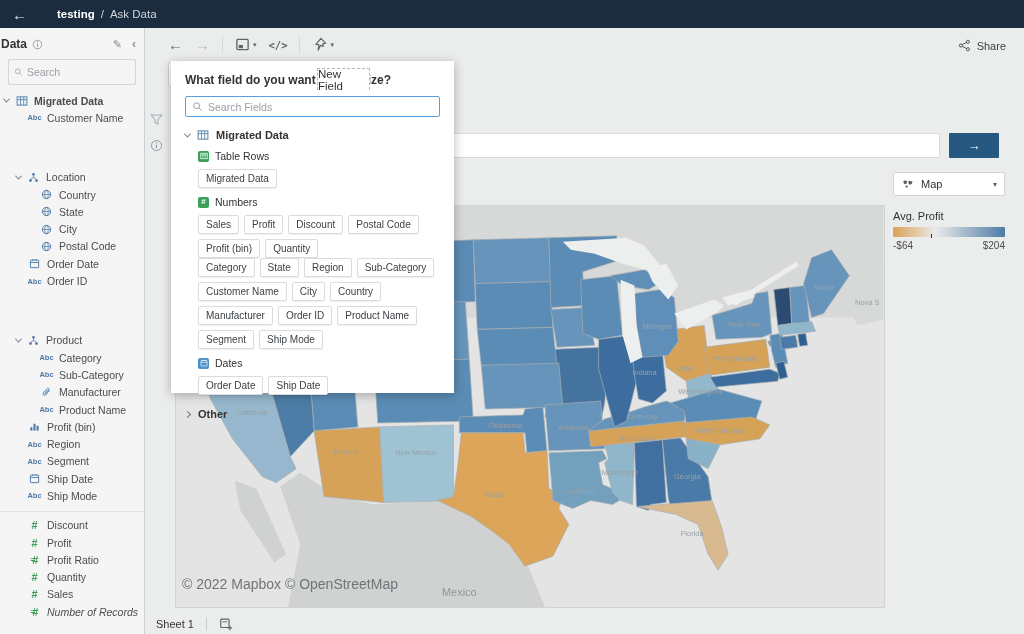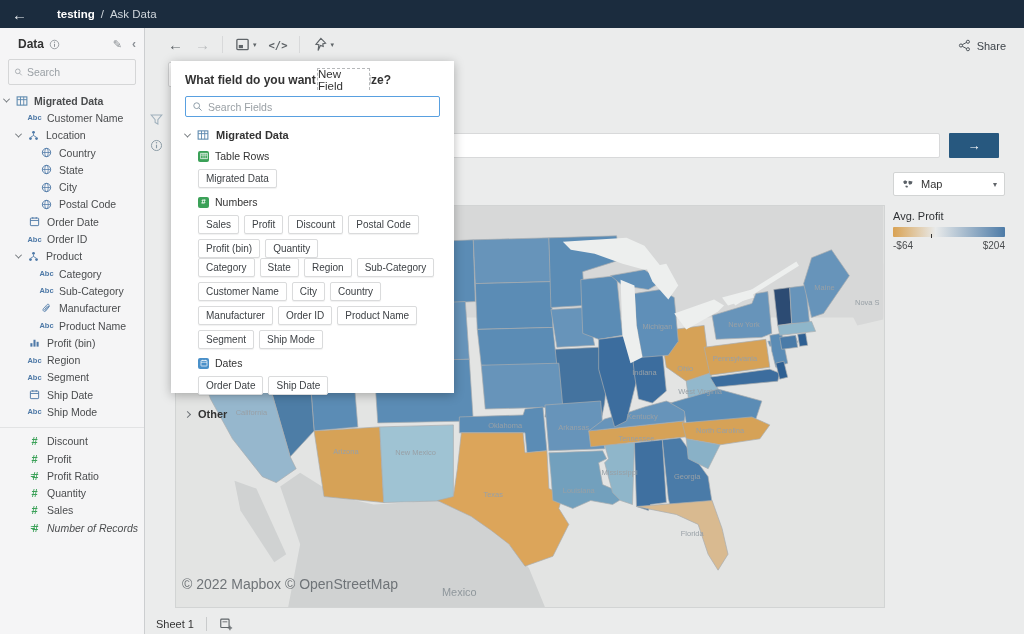--- a/index.html
+++ b/index.html
@@ -9,35 +9,35 @@
   
   .topnav { position:absolute; top:0; left:0; width:1024px; height:28px;
     background:#1b2c3e; display:flex; align-items:center; gap:10px; padding:0 12px; z-index:30; }
   .topnav .backarrow { color:#e8ecef; font-size:15px; line-height:1; cursor:pointer; }
   .crumb { font-size:11.5px; color:#cfd6dc; display:flex; gap:6px; align-items:center;margin-left:20px; }
   .crumb .proj { color:#ffffff; font-weight:bold; }
 
   
   .sidebar { position:absolute; top:28px; left:0; width:145px; height:606px;
     background:#f5f5f6; border-right:1px solid #ccced0; z-index:5; }
-  .sb-head { display:flex; align-items:center; padding:9px 8px 4px 18px; }
+  .sb-head { display:flex; align-items:center; padding:9px 8px 4px 1px; }
   .sb-title { font-size:12px; font-weight:bold; color:#333; }
   .sb-head .info { margin-left:5px; }
   .sb-head .spacer { flex:1; }
   .sb-head .pencil { color:#8a8f94; font-size:11px; margin-right:10px; }
   .sb-head .collapse { color:#8a8f94; font-size:12px; font-weight:bold; }
   .sb-search { margin:4px 8px 7px 8px; height:26px; border:1px solid #d5d6d7; border-radius:2px;
     background:#f5f5f6; display:flex; align-items:center; padding:0 5px; gap:4px; }
   .sb-search input { border:none; outline:none; background:transparent; width:100%;
     font-size:10.5px; color:#555; font-family:"Liberation Sans",sans-serif; }
   .sb-search input::placeholder { color:#9aa0a5; }
   .f-row { height:17.3px; display:flex; align-items:center; font-size:10.5px; color:#4a4c4e;
     cursor:default; gap:5px; }
   .f-row .lbl { white-space:nowrap; } .lvl2 { padding-left:27px; } .lvl3 { padding-left:39px; }
-  .lvl2c { padding-left:16px; } .lvl1c { padding-left:4px; }
+  .lvl2c { padding-left:16px;margin-top:42px; } .lvl1c { padding-left:4px; }
   .chev { width:5px; height:5px; border-right:1.3px solid #6f7478; border-bottom:1.3px solid #6f7478;
     display:inline-block; flex:none; }
   .chev.down { transform:rotate(45deg) translate(-1px,-1px); }
   .chev.right { transform:rotate(-45deg); }
   .fic { width:15px; flex:none; display:inline-flex; justify-content:center; align-items:center; }
   .abc-txt { color:#4e79a7; font-size:7.5px; font-weight:bold; letter-spacing:0; }
   .hash-txt { color:#3ba158; font-size:11px; font-weight:bold; }
   .calc-pre { color:#3ba158; font-size:8px; font-weight:bold; margin-right:-3px; }
   .mdivider { border-top:1px solid #e2e3e4; margin:6px 0 5px 0; }
   .italic { font-style:italic; }

